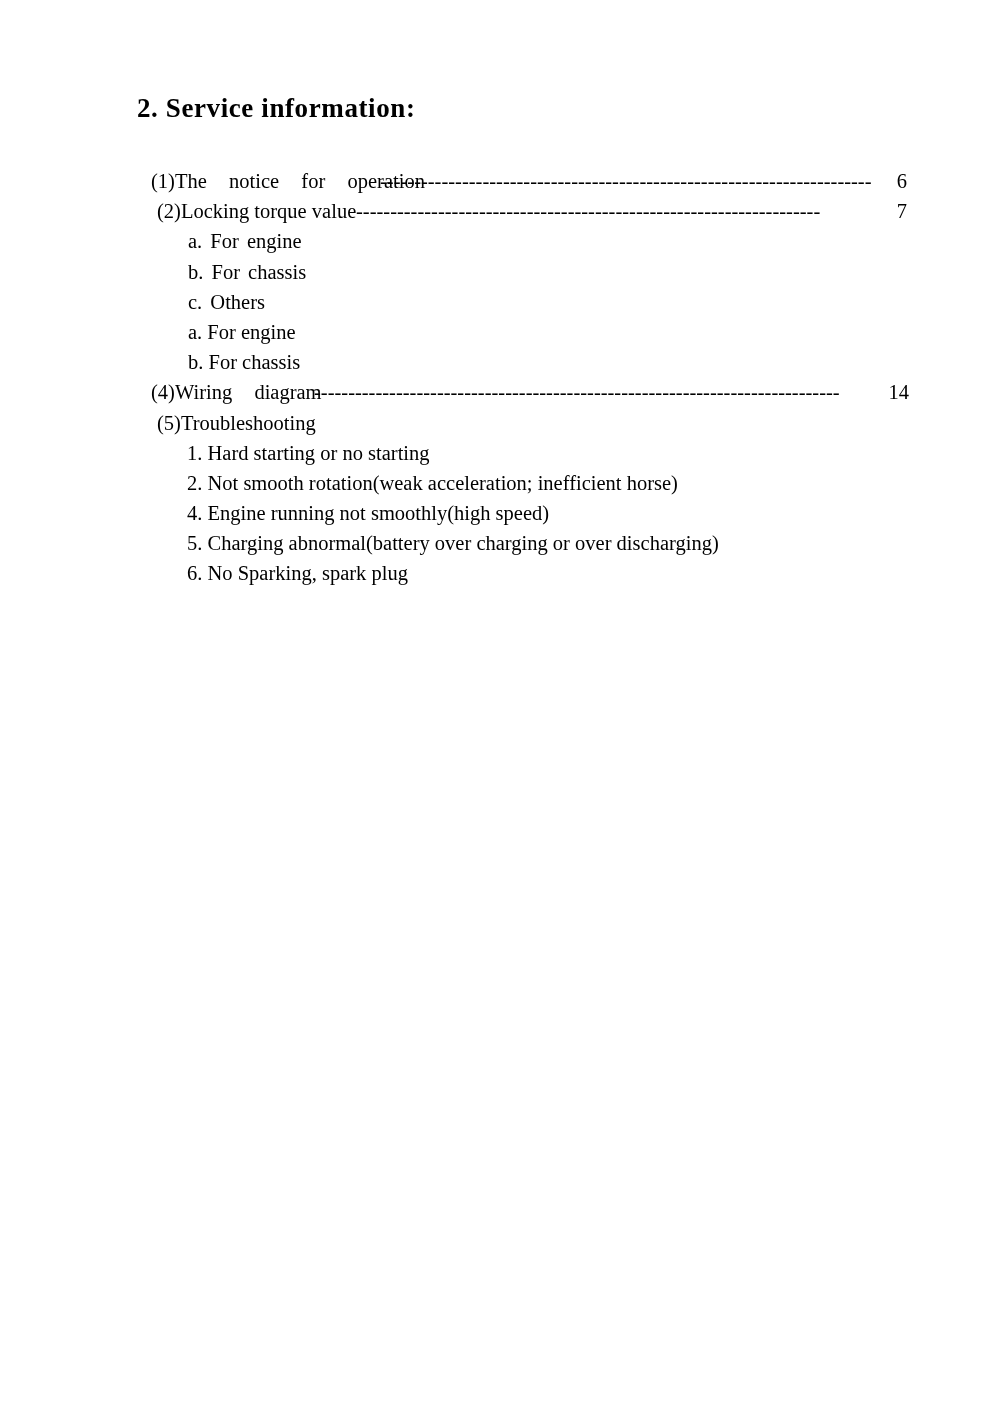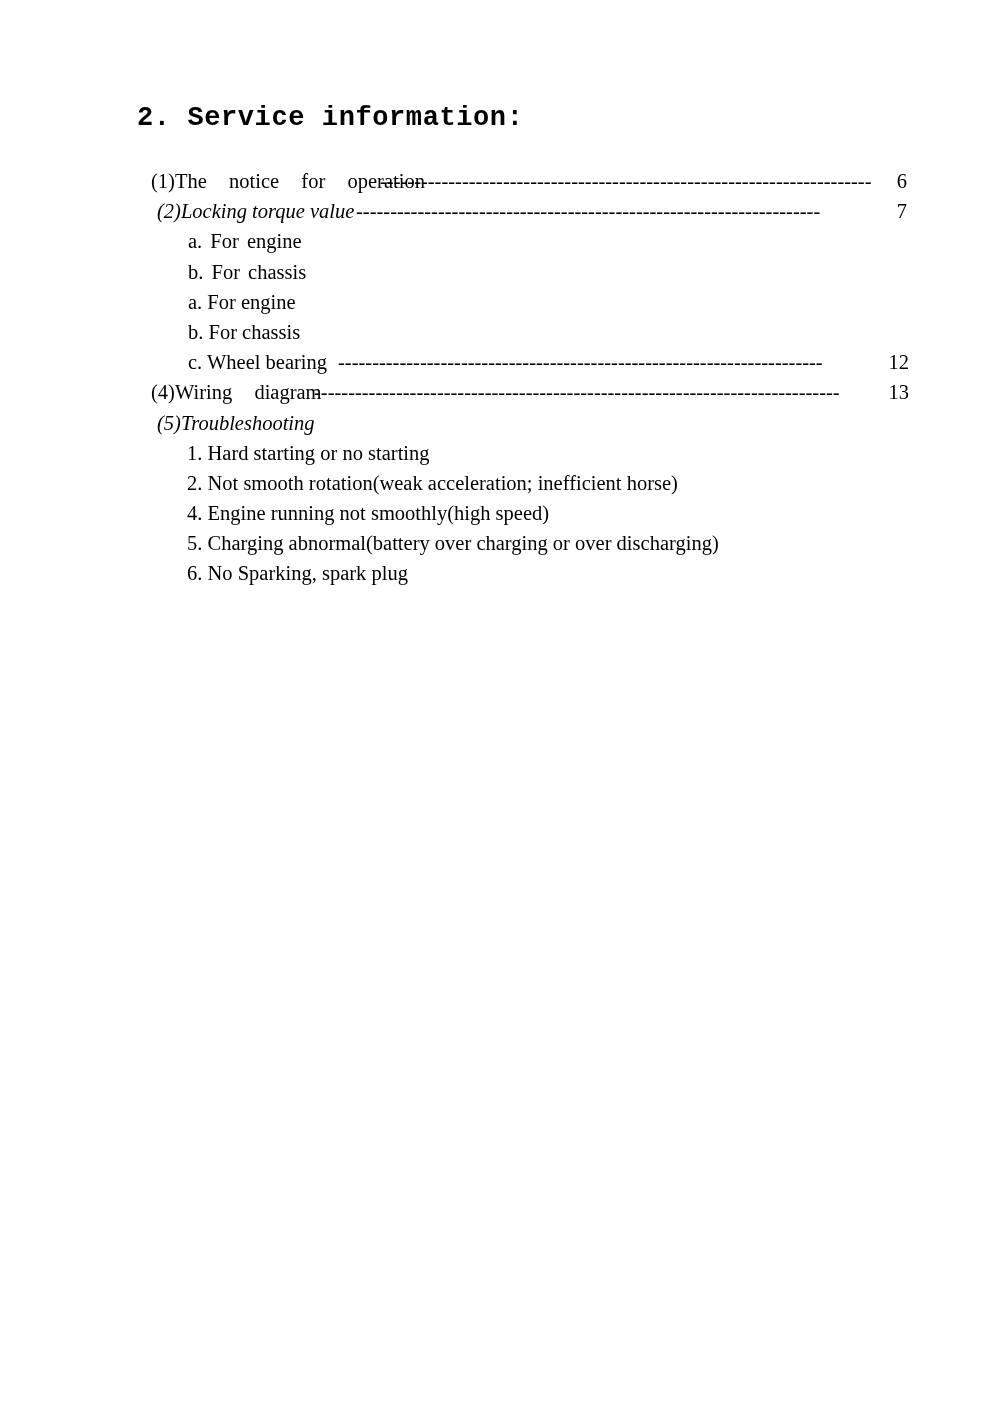--- a/index.html
+++ b/index.html
@@ -19,26 +19,25 @@
     height: 1412px;
     background: #ffffff;
     overflow: hidden;
     margin: 0 auto;
   }
 
   
   .doc-title {
     position: absolute;
     left: 137px;
-    top: 84px;
+    top: 74px;
     font-size: 27px;
     line-height: 32px;
     letter-spacing: 0.6px;
     white-space: pre;
-    font-family: Liberation Mono, monospace;
   }
 
   
   .toc {
     position: absolute;
     left: 0;
     top: 166px;
     width: 849px;
   }
   .toc-line {
@@ -62,45 +61,45 @@
   }
   .toc-line .pageno {
     position: absolute;
     top: 0;
     text-align: right;
     white-space: pre;
   }
 
   
   .lvl-a .label { left: 151px; }
-  .lvl-b .label { left: 157px; font-style: italic; }
+  .lvl-b .label { left: 157px; }
   .lvl-sub .label { left: 188px; }
   .lvl-num .label { left: 187px; }
 
   
   .ws-wide { word-spacing: 6px; }
   .ws-mid  { word-spacing: 3px; }
   .ws-none { word-spacing: 0px; }
 </style>
 </head>
 <body>
 
 <div class="page">
 
   <h1 class="doc-title">2. Service information:</h1>
 
   <div class="toc" id="toc-container">
       <div class="toc-line lvl-a ws-wide"><span class="label" style="left: 151px;">(1)The  notice  for  operation</span><span class="leader" style="left: 380px; width: 509px;">------------------------------------------------------------------------</span><span class="pageno" style="left: 867px; width: 40px;">6</span></div>
       <div class="toc-line lvl-b ws-none"><span class="label" style="left: 157px;">(2)Locking torque value</span><span class="leader" style="left: 356px; width: 533px;">--------------------------------------------------------------------</span><span class="pageno" style="left: 867px; width: 40px;">7</span></div>
       <div class="toc-line lvl-sub ws-mid"><span class="label" style="left: 188px;">a. For engine</span></div>
       <div class="toc-line lvl-sub ws-mid"><span class="label" style="left: 188px;">b. For chassis</span></div>
+      <div class="toc-line lvl-sub ws-mid"><span class="label" style="left: 188px;">c. Others</span></div>
       <div class="toc-line lvl-sub ws-none"><span class="label" style="left: 188px;">a. For engine</span></div>
       <div class="toc-line lvl-sub ws-none"><span class="label" style="left: 188px;">b. For chassis</span></div>
-      <div class="toc-line lvl-sub ws-none"><span class="label" style="left: 188px;">c. Wheel bearing </span><span class="leader" style="left: 338px; width: 553px;">-----------------------------------------------------------------------</span><span class="pageno" style="left: 869px; width: 40px;">12</span></div>
-      <div class="toc-line lvl-a ws-wide"><span class="label" style="left: 151px;">(4)Wiring  diagram</span><span class="leader" style="left: 314px; width: 577px;">-----------------------------------------------------------------------------</span><span class="pageno" style="left: 869px; width: 40px;">13</span></div>
+      <div class="toc-line lvl-a ws-wide"><span class="label" style="left: 151px;">(4)Wiring  diagram</span><span class="leader" style="left: 314px; width: 577px;">-----------------------------------------------------------------------------</span><span class="pageno" style="left: 869px; width: 40px;">14</span></div>
       <div class="toc-line lvl-b ws-none"><span class="label" style="left: 157px;">(5)Troubleshooting</span></div>
       <div class="toc-line lvl-num ws-none"><span class="label" style="left: 187px;">1. Hard starting or no starting</span></div>
       <div class="toc-line lvl-num ws-none"><span class="label" style="left: 187px;">2. Not smooth rotation(weak acceleration; inefficient horse)</span></div>
       <div class="toc-line lvl-num ws-none"><span class="label" style="left: 187px;">4. Engine running not smoothly(high speed)</span></div>
       <div class="toc-line lvl-num ws-none"><span class="label" style="left: 187px;">5. Charging abnormal(battery over charging or over discharging)</span></div>
       <div class="toc-line lvl-num ws-none"><span class="label" style="left: 187px;">6. No Sparking, spark plug</span></div>
     </div>
 
 </div>
 

